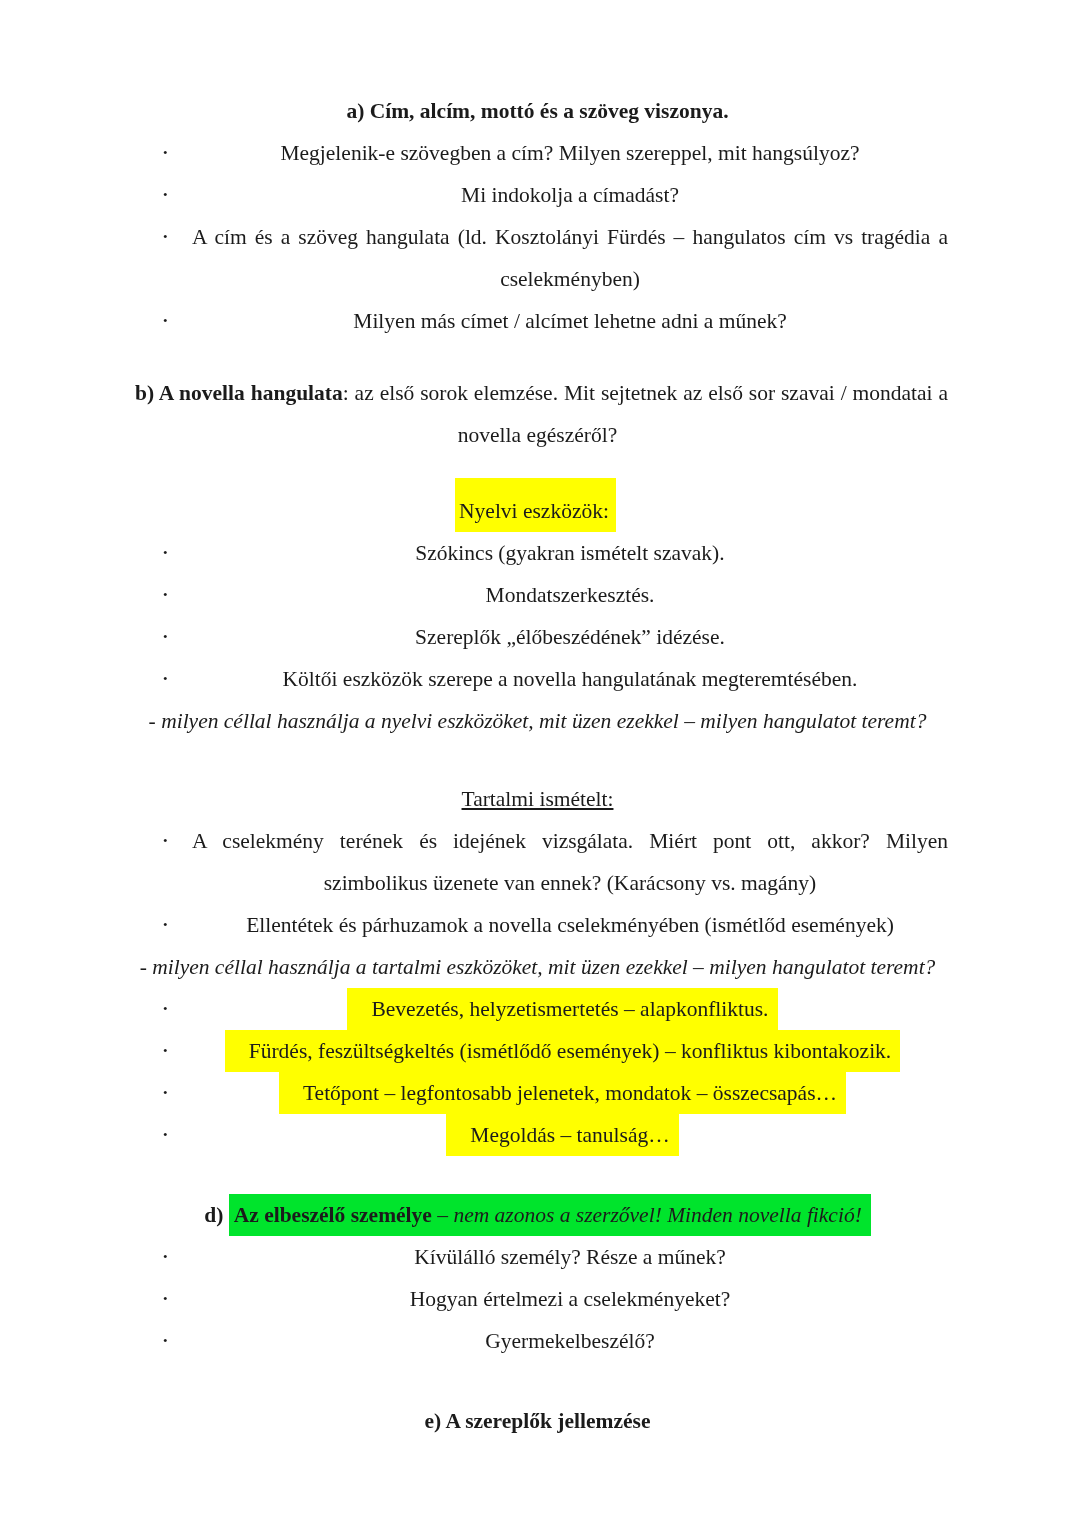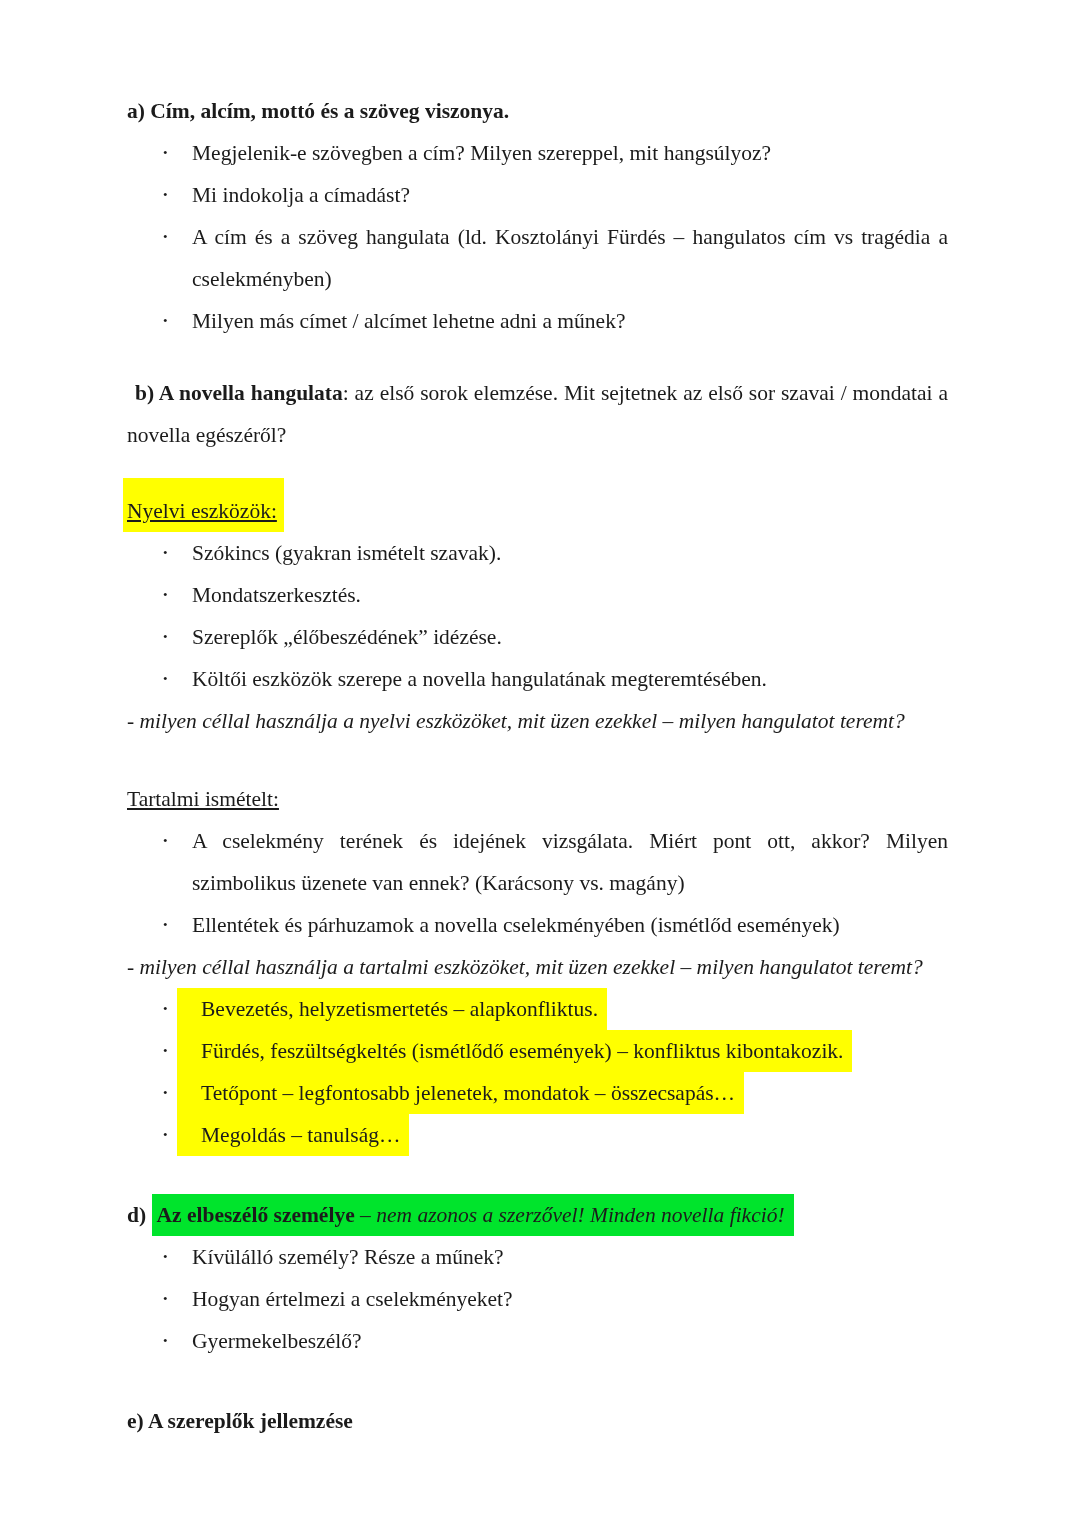--- a/index.html
+++ b/index.html
@@ -11,21 +11,21 @@
     width: 1080px;
     height: 1528px;
     overflow: hidden;
     font-family: "Liberation Serif", "DejaVu Serif", serif;
     font-size: 21.5px;
     color: #1b1b1b;
   }
   .doc {
     padding: 90px 132px 0 127px;
   }
-  .line { line-height: 42px; }
+  .line { line-height: 42px; text-align: center; }
   .b { font-weight: 700; }
   .i { font-style: italic; }
   .u { text-decoration: underline; }
   .nowrap { white-space: nowrap; }
   
   .jl { text-align: justify; text-align-last: justify; }
   
   .bullet { position: relative; padding-left: 65px; }
   .cont   { padding-left: 65px; }
   .dot {
@@ -43,21 +43,20 @@
     padding: 0 7px 0 4px;
     margin-left: -4px;
   }
   .c-item .hl-y {
     padding-left: 24px;
     margin-left: -15px;
     padding-right: 9px;
   }
   .nyelvi-head .hl-y {
     box-shadow: 0 -12px 0 0 var(--highlight-yellow, #ffff00);
-    text-decoration: underline;
   }
   .c-head .hl-y { padding-left: 5px; margin-left: 0; }
   .hl-g {
     background: var(--highlight-green, #00e42c);
     display: inline-block;
     line-height: 42px;
     padding: 0 9px 0 5px;
   }
   
   .gap-b        { margin-top: 30px; margin-left: 8px; }

